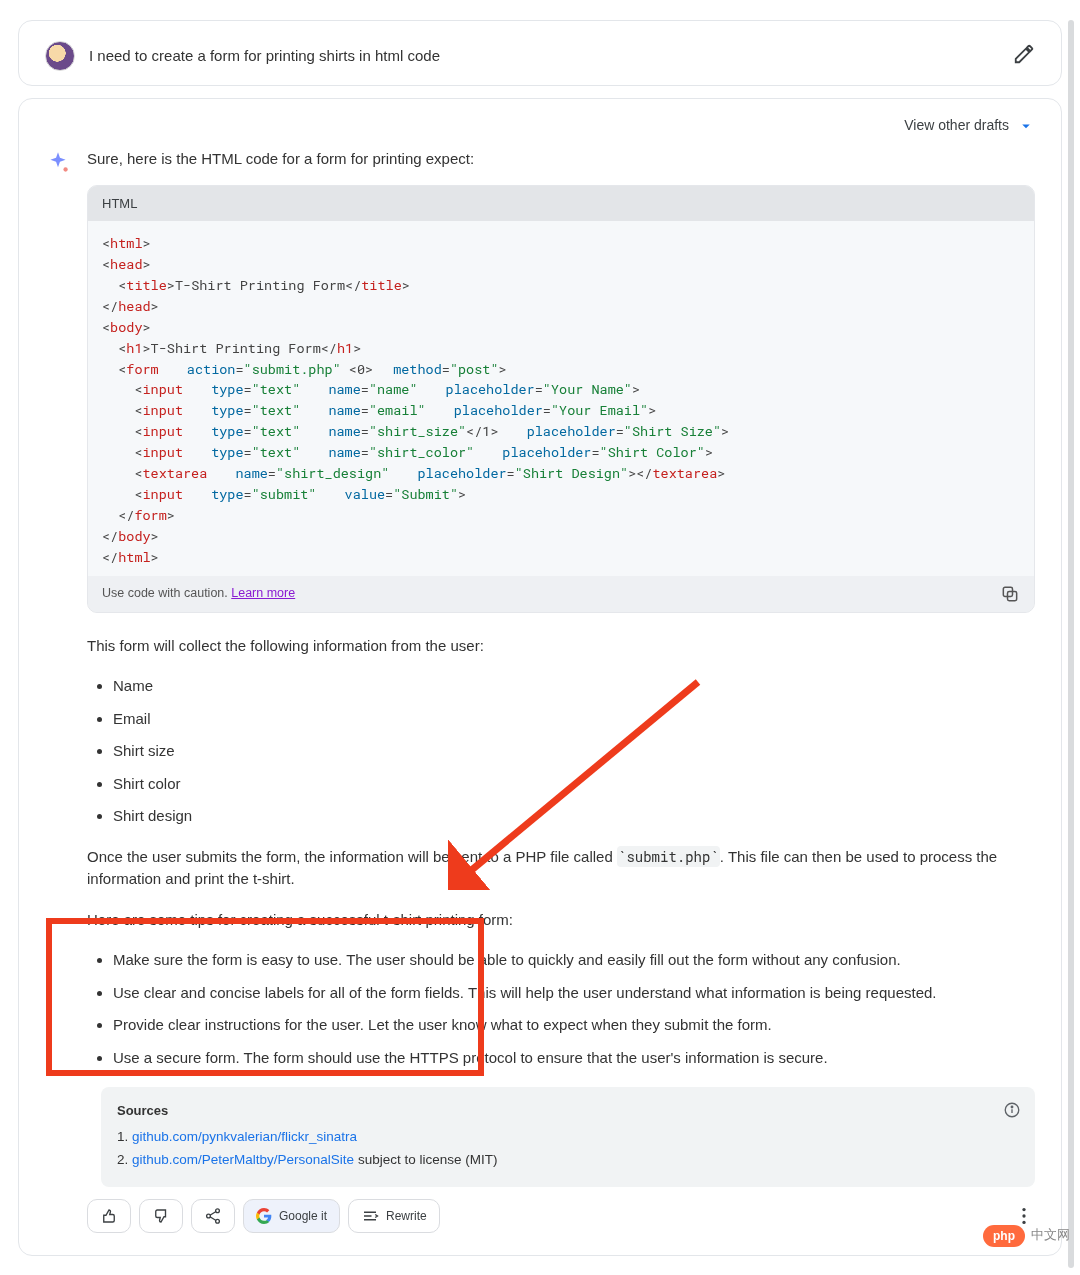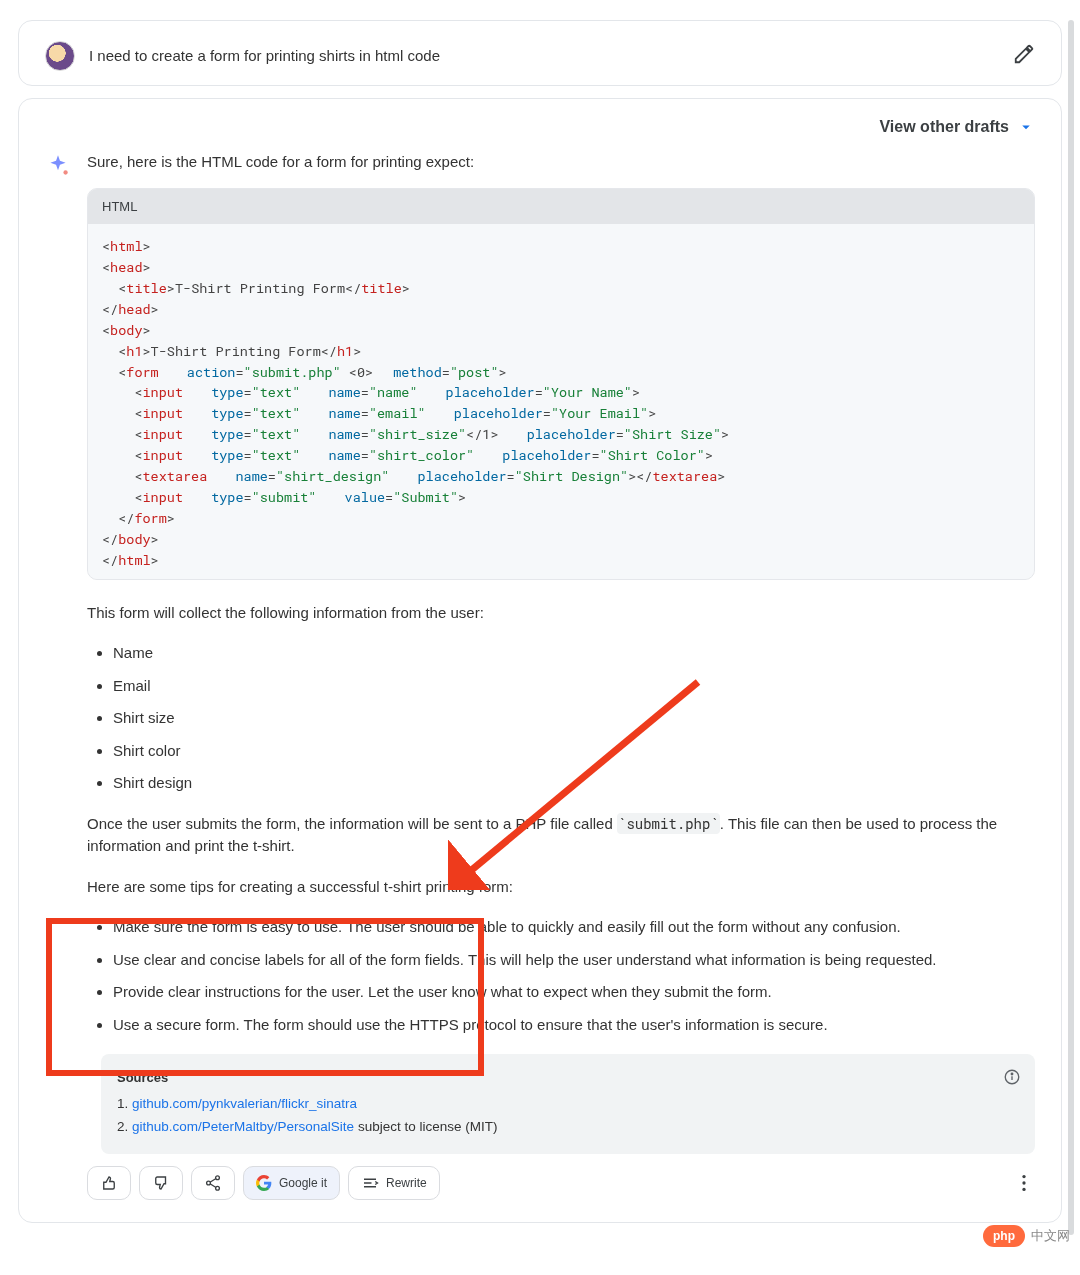--- a/index.html
+++ b/index.html
@@ -36,21 +36,21 @@
     flex-shrink: 0;
   }
   .edit-icon {
     position: absolute; right: 0; top: 8px;
     width: 22px; height: 22px; color: #3c4043; cursor: pointer;
   }
   .prompt-text { color: #333; font-size: 15px; }
   .drafts-row {
     display: flex; justify-content: flex-end; align-items: center;
     gap: 8px; padding: 2px 0 12px 0;
-    font-size: 16px; color: #3c4043; font-weight: 700;
+    font-size: 14px; color: #3c4043; font-weight: 400;
   }
   .chevron { color: #1a73e8; width: 18px; height: 18px; }
   .resp-row { display: flex; gap: 16px; align-items: flex-start; }
   .spark {
     width: 26px; height: 26px; flex-shrink: 0; margin-top: 2px;
   }
   .resp-body { flex: 1; min-width: 0; }
   .intro { margin-bottom: 14px; color: #333; }
   .code-card {
     border: 1px solid #e5e7eb;
@@ -133,21 +133,21 @@
     pointer-events: none;
   }
   
   .scroll-line {
     position: absolute; right: 6px; top: 20px; bottom: 20px;
     width: 6px; background: #b4b7bb; border-radius: 3px; opacity: .5;
   }
   
   .watermark {
     position: fixed; right: 10px; bottom: 28px;
-    display: flex; align-items: center; gap: 6px;
+    display: flex; align-items: flex-start; gap: 6px;
     font-size: 13px; color: #888;
   }
   .php-pill {
     background: #ff6a3d; color: #fff; font-weight: 700;
     border-radius: 12px; padding: 2px 10px; font-size: 12px;
   }
 </style>
 </head>
 <body>
 
@@ -192,20 +192,27 @@
   &lt;</span><span class="tag">form</span><span class="wh"> </span><span class="attr">action</span><span class="wh">=</span><span class="val">"submit.php"</span><span class="wh"> &lt;0&gt;</span><span class="attr">method</span><span class="wh">=</span><span class="val">"post"</span><span class="wh">&gt;
     &lt;</span><span class="tag">input</span><span class="wh"> </span><span class="attr">type</span><span class="wh">=</span><span class="val">"text"</span><span class="wh"> </span><span class="attr">name</span><span class="wh">=</span><span class="val">"name"</span><span class="wh"> </span><span class="attr">placeholder</span><span class="wh">=</span><span class="val">"Your Name"</span><span class="wh">&gt;
     &lt;</span><span class="tag">input</span><span class="wh"> </span><span class="attr">type</span><span class="wh">=</span><span class="val">"text"</span><span class="wh"> </span><span class="attr">name</span><span class="wh">=</span><span class="val">"email"</span><span class="wh"> </span><span class="attr">placeholder</span><span class="wh">=</span><span class="val">"Your Email"</span><span class="wh">&gt;
     &lt;</span><span class="tag">input</span><span class="wh"> </span><span class="attr">type</span><span class="wh">=</span><span class="val">"text"</span><span class="wh"> </span><span class="attr">name</span><span class="wh">=</span><span class="val">"shirt_size"</span><span class="wh">&lt;/1&gt; </span><span class="attr">placeholder</span><span class="wh">=</span><span class="val">"Shirt Size"</span><span class="wh">&gt;
     &lt;</span><span class="tag">input</span><span class="wh"> </span><span class="attr">type</span><span class="wh">=</span><span class="val">"text"</span><span class="wh"> </span><span class="attr">name</span><span class="wh">=</span><span class="val">"shirt_color"</span><span class="wh"> </span><span class="attr">placeholder</span><span class="wh">=</span><span class="val">"Shirt Color"</span><span class="wh">&gt;
     &lt;</span><span class="tag">textarea</span><span class="wh"> </span><span class="attr">name</span><span class="wh">=</span><span class="val">"shirt_design"</span><span class="wh"> </span><span class="attr">placeholder</span><span class="wh">=</span><span class="val">"Shirt Design"</span><span class="wh">&gt;&lt;/</span><span class="tag">textarea</span><span class="wh">&gt;
     &lt;</span><span class="tag">input</span><span class="wh"> </span><span class="attr">type</span><span class="wh">=</span><span class="val">"submit"</span><span class="wh"> </span><span class="attr">value</span><span class="wh">=</span><span class="val">"Submit"</span><span class="wh">&gt;
   &lt;/</span><span class="tag">form</span><span class="wh">&gt;
 &lt;/</span><span class="tag">body</span><span class="wh">&gt;
 &lt;/</span><span class="tag">html</span><span class="wh">&gt;</span></div>
+          <div class="code-footer">
+            <span><span>Use code with caution.</span> <a href="#">Learn more</a></span>
+            <svg class="copy-icon" viewBox="0 0 24 24" fill="none" stroke="currentColor" stroke-width="1.8">
+                <rect x="9" y="9" width="11" height="11" rx="2"></rect>
+                <rect x="4" y="4" width="11" height="11" rx="2"></rect>
+              </svg>
+          </div>
         </div>
 
         <p class="para">This form will collect the following information from the user:</p>
         <ul class="bullets" id="fields-list">
             <li>Name</li>
             <li>Email</li>
             <li>Shirt size</li>
             <li>Shirt color</li>
             <li>Shirt design</li>
           </ul>

